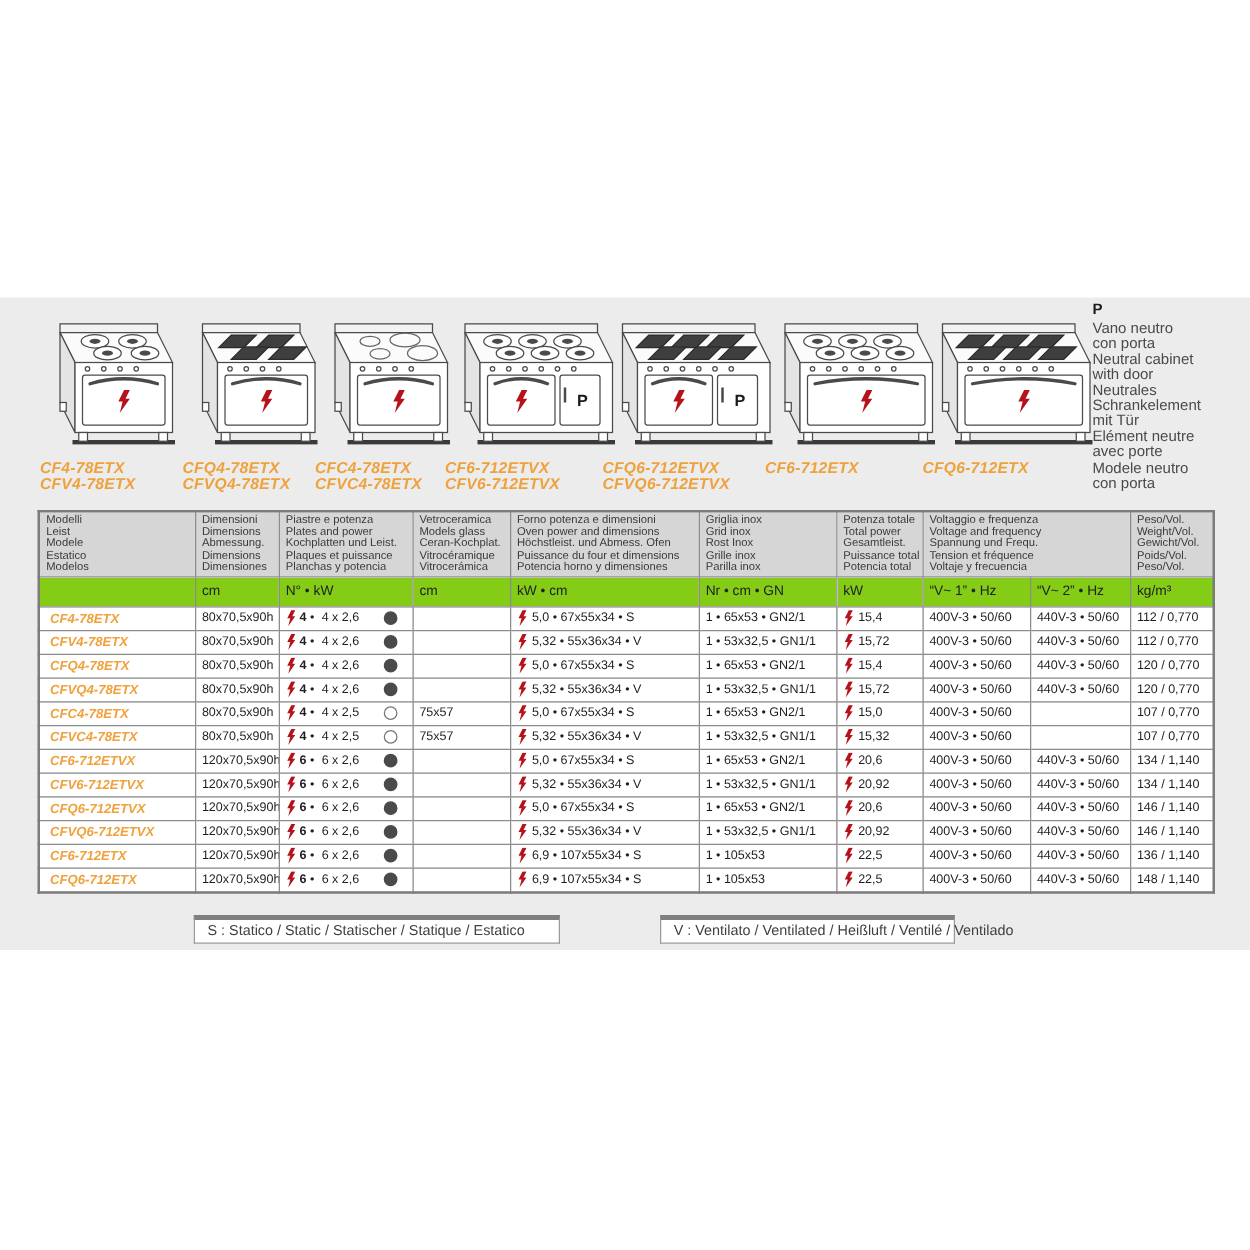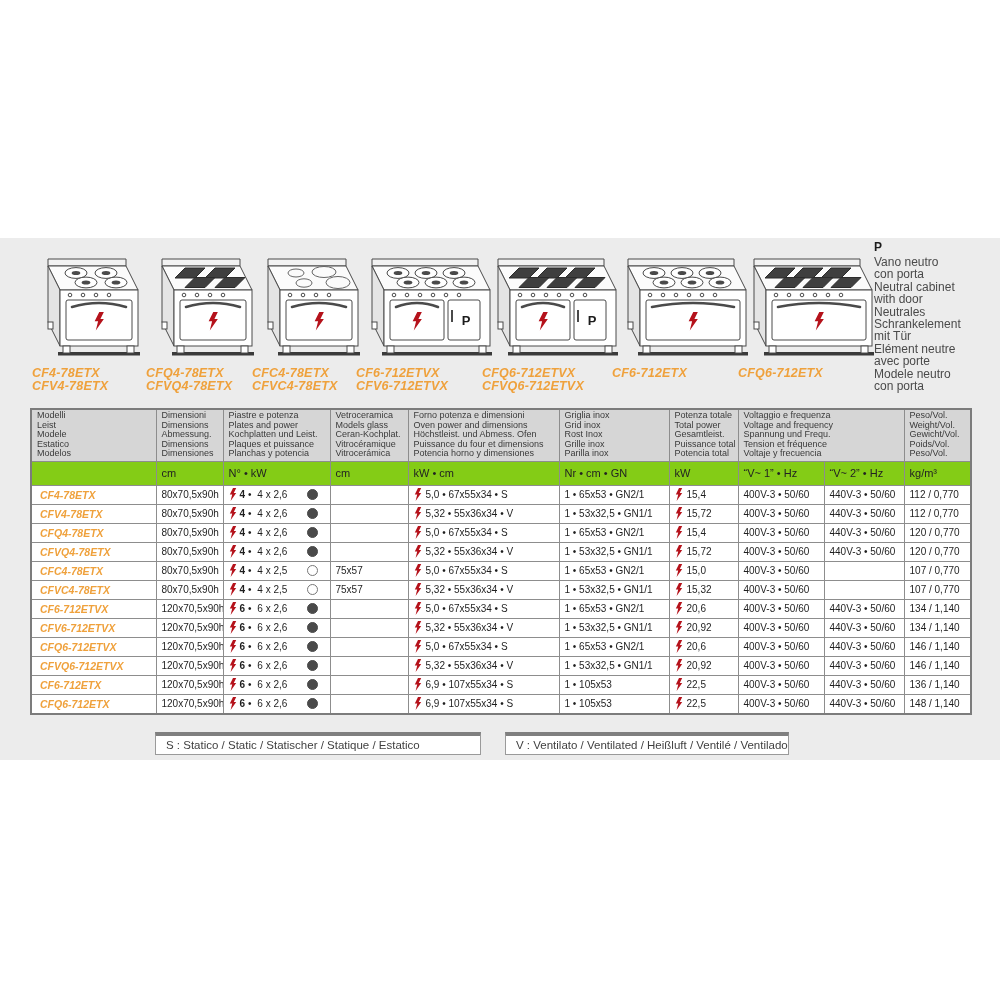--- a/index.html
+++ b/index.html
@@ -35,22 +35,22 @@
   .plates-flex .ptxt{flex:0 0 auto;}
   .dot{display:inline-block;width:9px;height:9px;border-radius:50%;margin-left:auto;}
   .dot.filled{background:#4a4a4a;border:1px solid #4a4a4a;}
   .dot.open{background:#fff;border:1.4px solid #777;}
   .boltwrap{display:inline-flex;flex:0 0 auto;}
 
   
   .legend-box{position:absolute;top:732px;height:23px;background:#fff;border:1px solid #9a9a9a;
     border-top:4px solid #7f7f7f;box-sizing:border-box;display:flex;align-items:center;
     padding-left:10px;font-size:11.5px;color:#3f3f3f;white-space:nowrap;}
-  #legend-s{left:155px;width:326px;}
-  #legend-v{left:505px;width:284px;}
+  #legend-s{left:155px;width:293px;}
+  #legend-v{left:528px;width:236px;}
 </style>
 </head>
 <body>
 
 <div class="page">
   <div class="band"></div>
   <div id="products">
       <div class="fig" style="left: 32px;"><svg width="112" height="114" viewBox="0 0 112 114">
           <rect x="26" y="106" width="82" height="3.5" fill="#3a3a3a"></rect>
           <polygon points="16,13 94,13 94,20 16,20" fill="#f2f2f2" stroke="#4a4a4a"></polygon>

